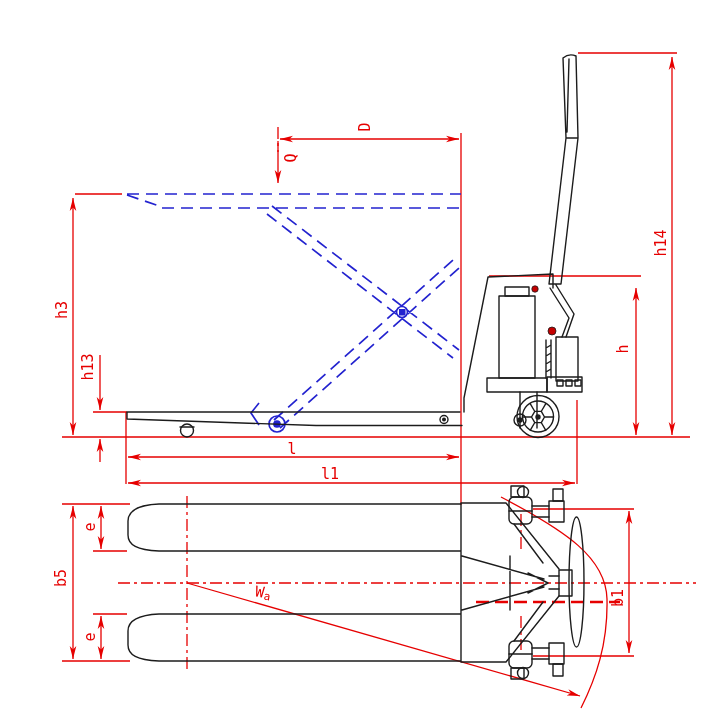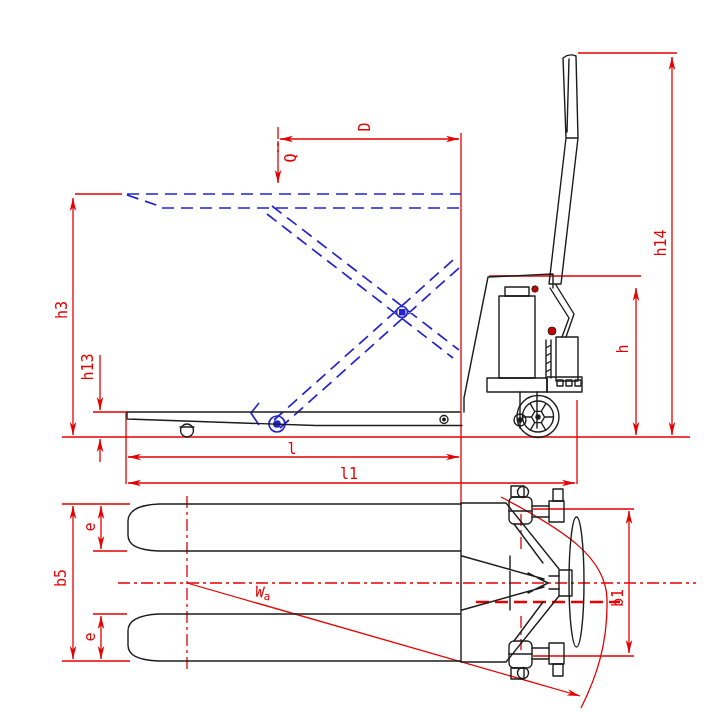--- a/index.html
+++ b/index.html
@@ -136,20 +136,20 @@
   </g>
 </svg>
 
 <div class="lbl rot" style="left:365px;top:127px;">D</div>
 <div class="lbl rot" style="left:291px;top:158px;">Q</div>
 <div class="lbl rot" style="left:62px;top:310px;">h3</div>
 <div class="lbl rot" style="left:88px;top:367px;">h13</div>
 <div class="lbl rot" style="left:623px;top:349px;">h</div>
 <div class="lbl rot" style="left:661px;top:243px;">h14</div>
 <div class="lbl" style="left:292px;top:449px;">l</div>
-<div class="lbl" style="left:349px;top:474px;">l1</div>
+<div class="lbl" style="left:330px;top:474px;">l1</div>
 <div class="lbl rot" style="left:61px;top:578px;">b5</div>
 <div class="lbl rot" style="left:90px;top:527px;">e</div>
 <div class="lbl rot" style="left:90px;top:637px;">e</div>
 <div class="lbl rot" style="left:618px;top:598px;">b1</div>
 <div class="lbl tilt" style="left:263px;top:593px;"><span>W</span><span class="sub">a</span></div>
 
 </div>
 
 </body></html>

